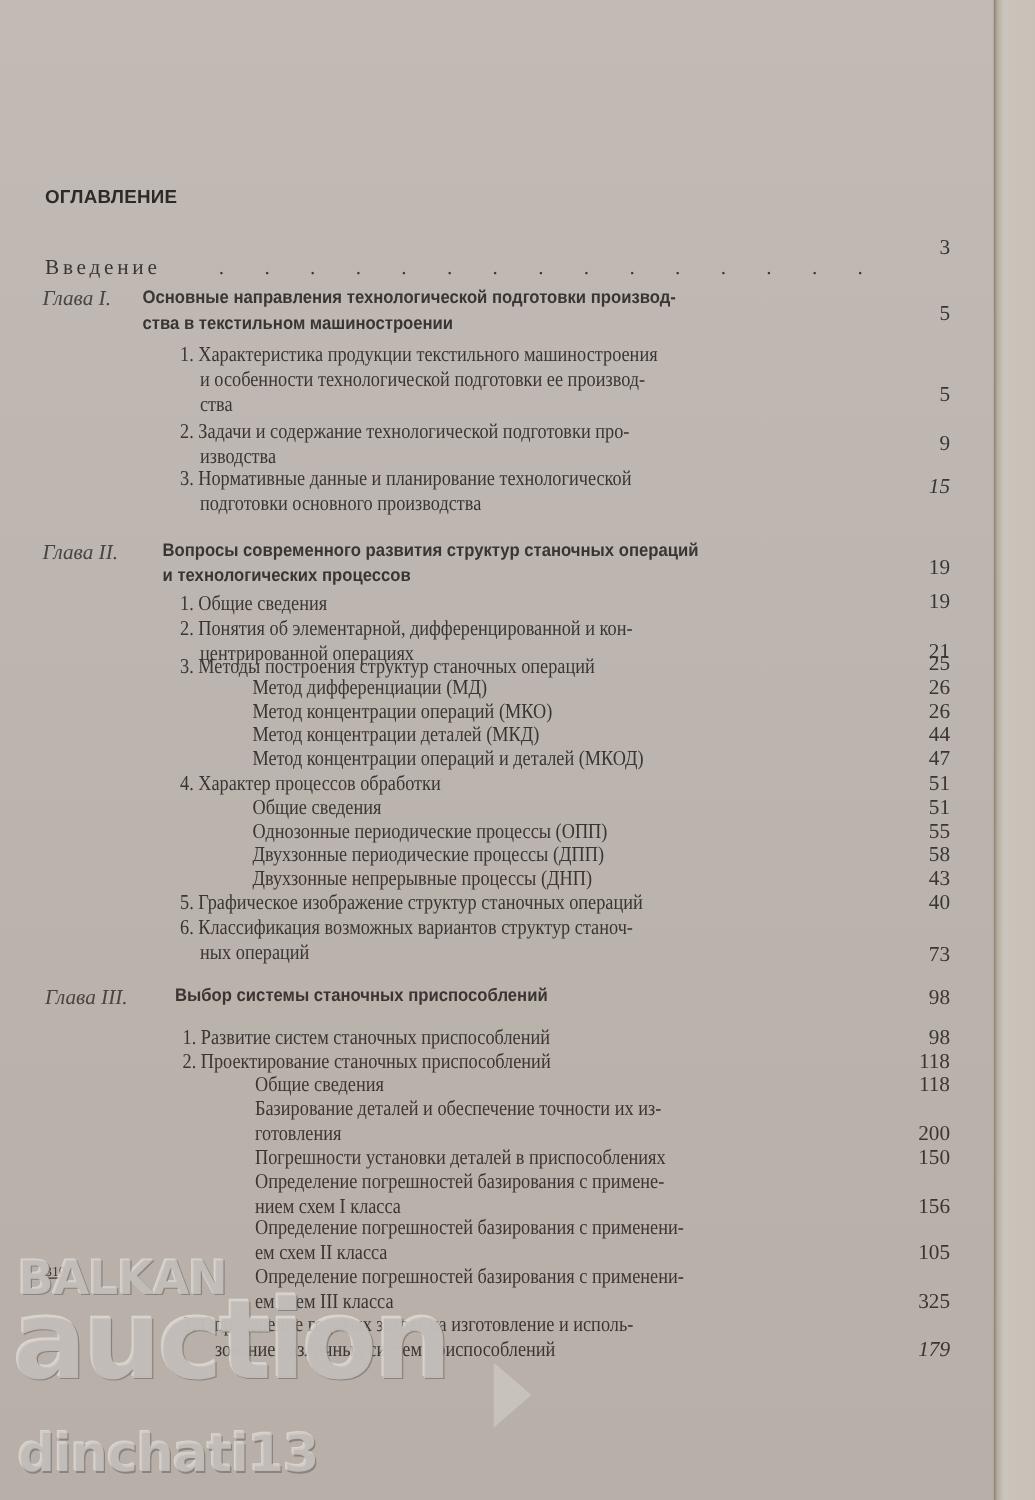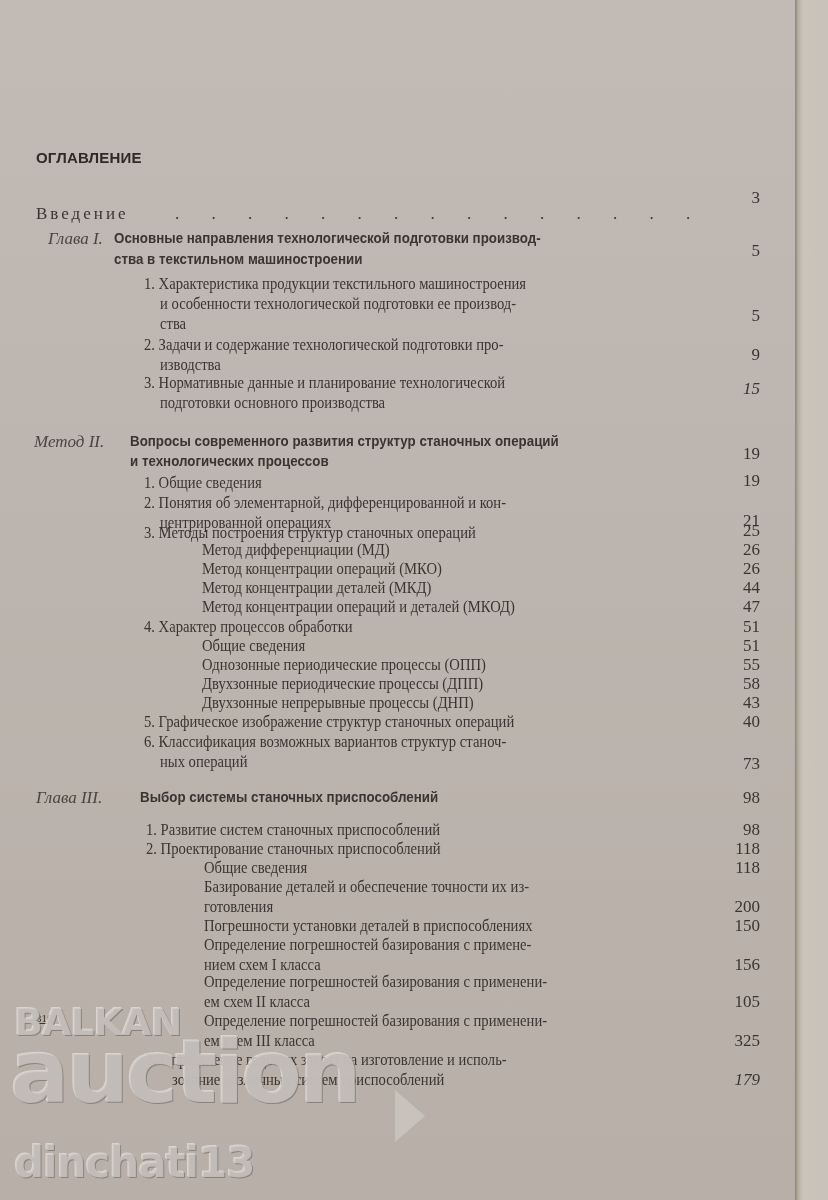--- a/index.html
+++ b/index.html
@@ -49,21 +49,21 @@
 
 <div class="toc-title">ОГЛАВЛЕНИЕ</div>
 
 <div class="row" style="top:204px;">
   <span class="label" style="left:36px; letter-spacing:3px;">Введение</span>
   <span class="label dots" style="left:175px;">. . . . . . . . . . . . . . .</span>
   <span class="pg" style="top:-16px;">3</span>
 </div>
 
 <div class="row" style="top:229px;">
-  <span class="ch-prefix" style="left:48px;text-align:center;">Глава I.</span>
+  <span class="ch-prefix" style="left:34px;text-align:center;">Глава I.</span>
   <span class="label bold" style="left:114px;">Основные направления технологической подготовки производ-</span>
   <span class="label bold" style="left:114px; top:21px;">ства в текстильном машиностроении</span>
   <span class="pg" style="top:12px;">5</span>
 </div>
 
 <div class="row" style="top:274px;">
   <span class="label cond" style="left:144px;">1. Характеристика продукции текстильного машиностроения</span>
   <span class="label cond" style="left:160px; top:20px;">и особенности технологической подготовки ее производ-</span>
   <span class="label cond" style="left:160px; top:40px;">ства</span>
   <span class="pg" style="top:32px;">5</span>
@@ -75,21 +75,21 @@
   <span class="pg" style="top:10px;">9</span>
 </div>
 
 <div class="row" style="top:373px;">
   <span class="label cond" style="left:144px;">3. Нормативные данные и планирование технологической</span>
   <span class="label cond" style="left:160px; top:20px;">подготовки основного производства</span>
   <span class="pg" style="top:6px;font-style:italic;">15</span>
 </div>
 
 <div class="row" style="top:432px;">
-  <span class="ch-prefix" style="left:34px;">Метод II.</span>
+  <span class="ch-prefix" style="left:34px;">Глава II.</span>
   <span class="label bold" style="left:130px;">Вопросы современного развития структур станочных операций</span>
   <span class="label bold" style="left:130px; top:20px;">и технологических процессов</span>
   <span class="pg" style="top:12px;">19</span>
 </div>
 
 <div class="row" style="top:473px;">
   <span class="label cond" style="left:144px;">1. Общие сведения</span>
   <span class="pg" style="top:-2px;">19</span>
 </div>
 

